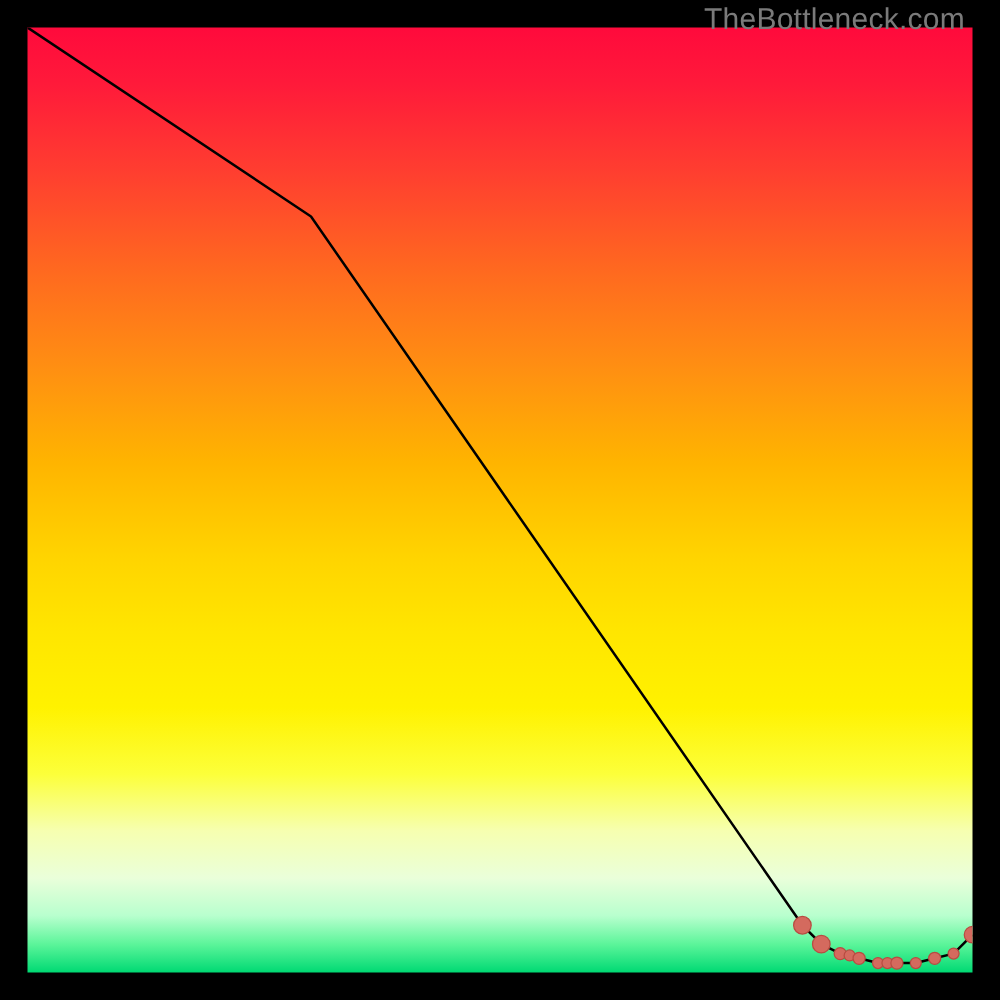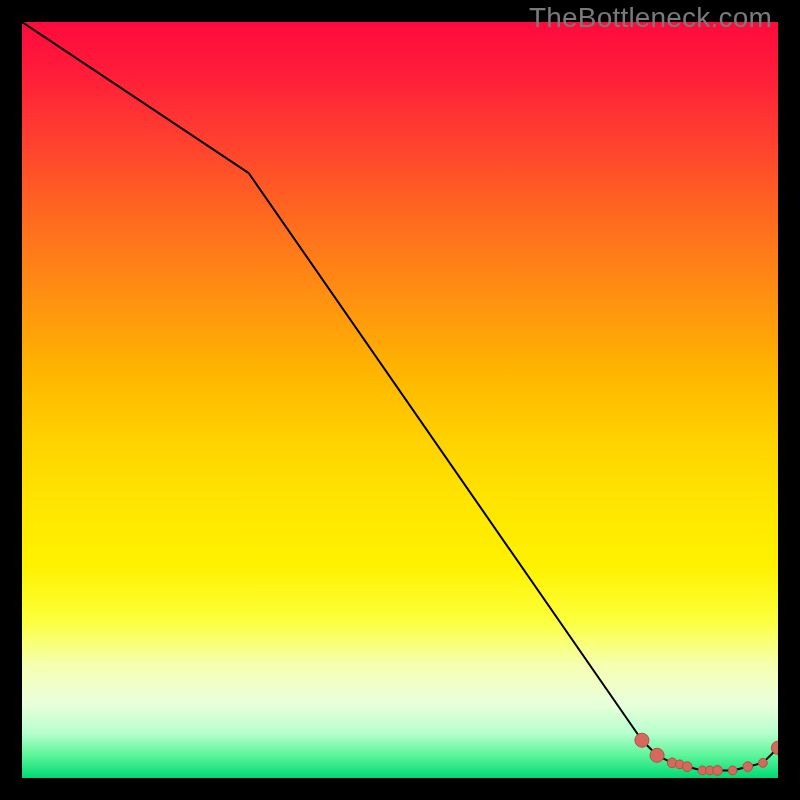--- a/index.html
+++ b/index.html
@@ -49,21 +49,21 @@
     top: 22px;
     width: 756px;
     height: 756px;
     pointer-events: none;
   }
   .attribution {
     position: absolute;
     top: 2px;
     right: 28px;
     color: #7a7a7a;
-    font-size: 28px;
+    font-size: 24px;
     font-weight: 500;
     letter-spacing: 0.2px;
   }
 </style>
 </head>
 <body>
 
 <div class="stage">
   <div class="plot-area"></div>
 

